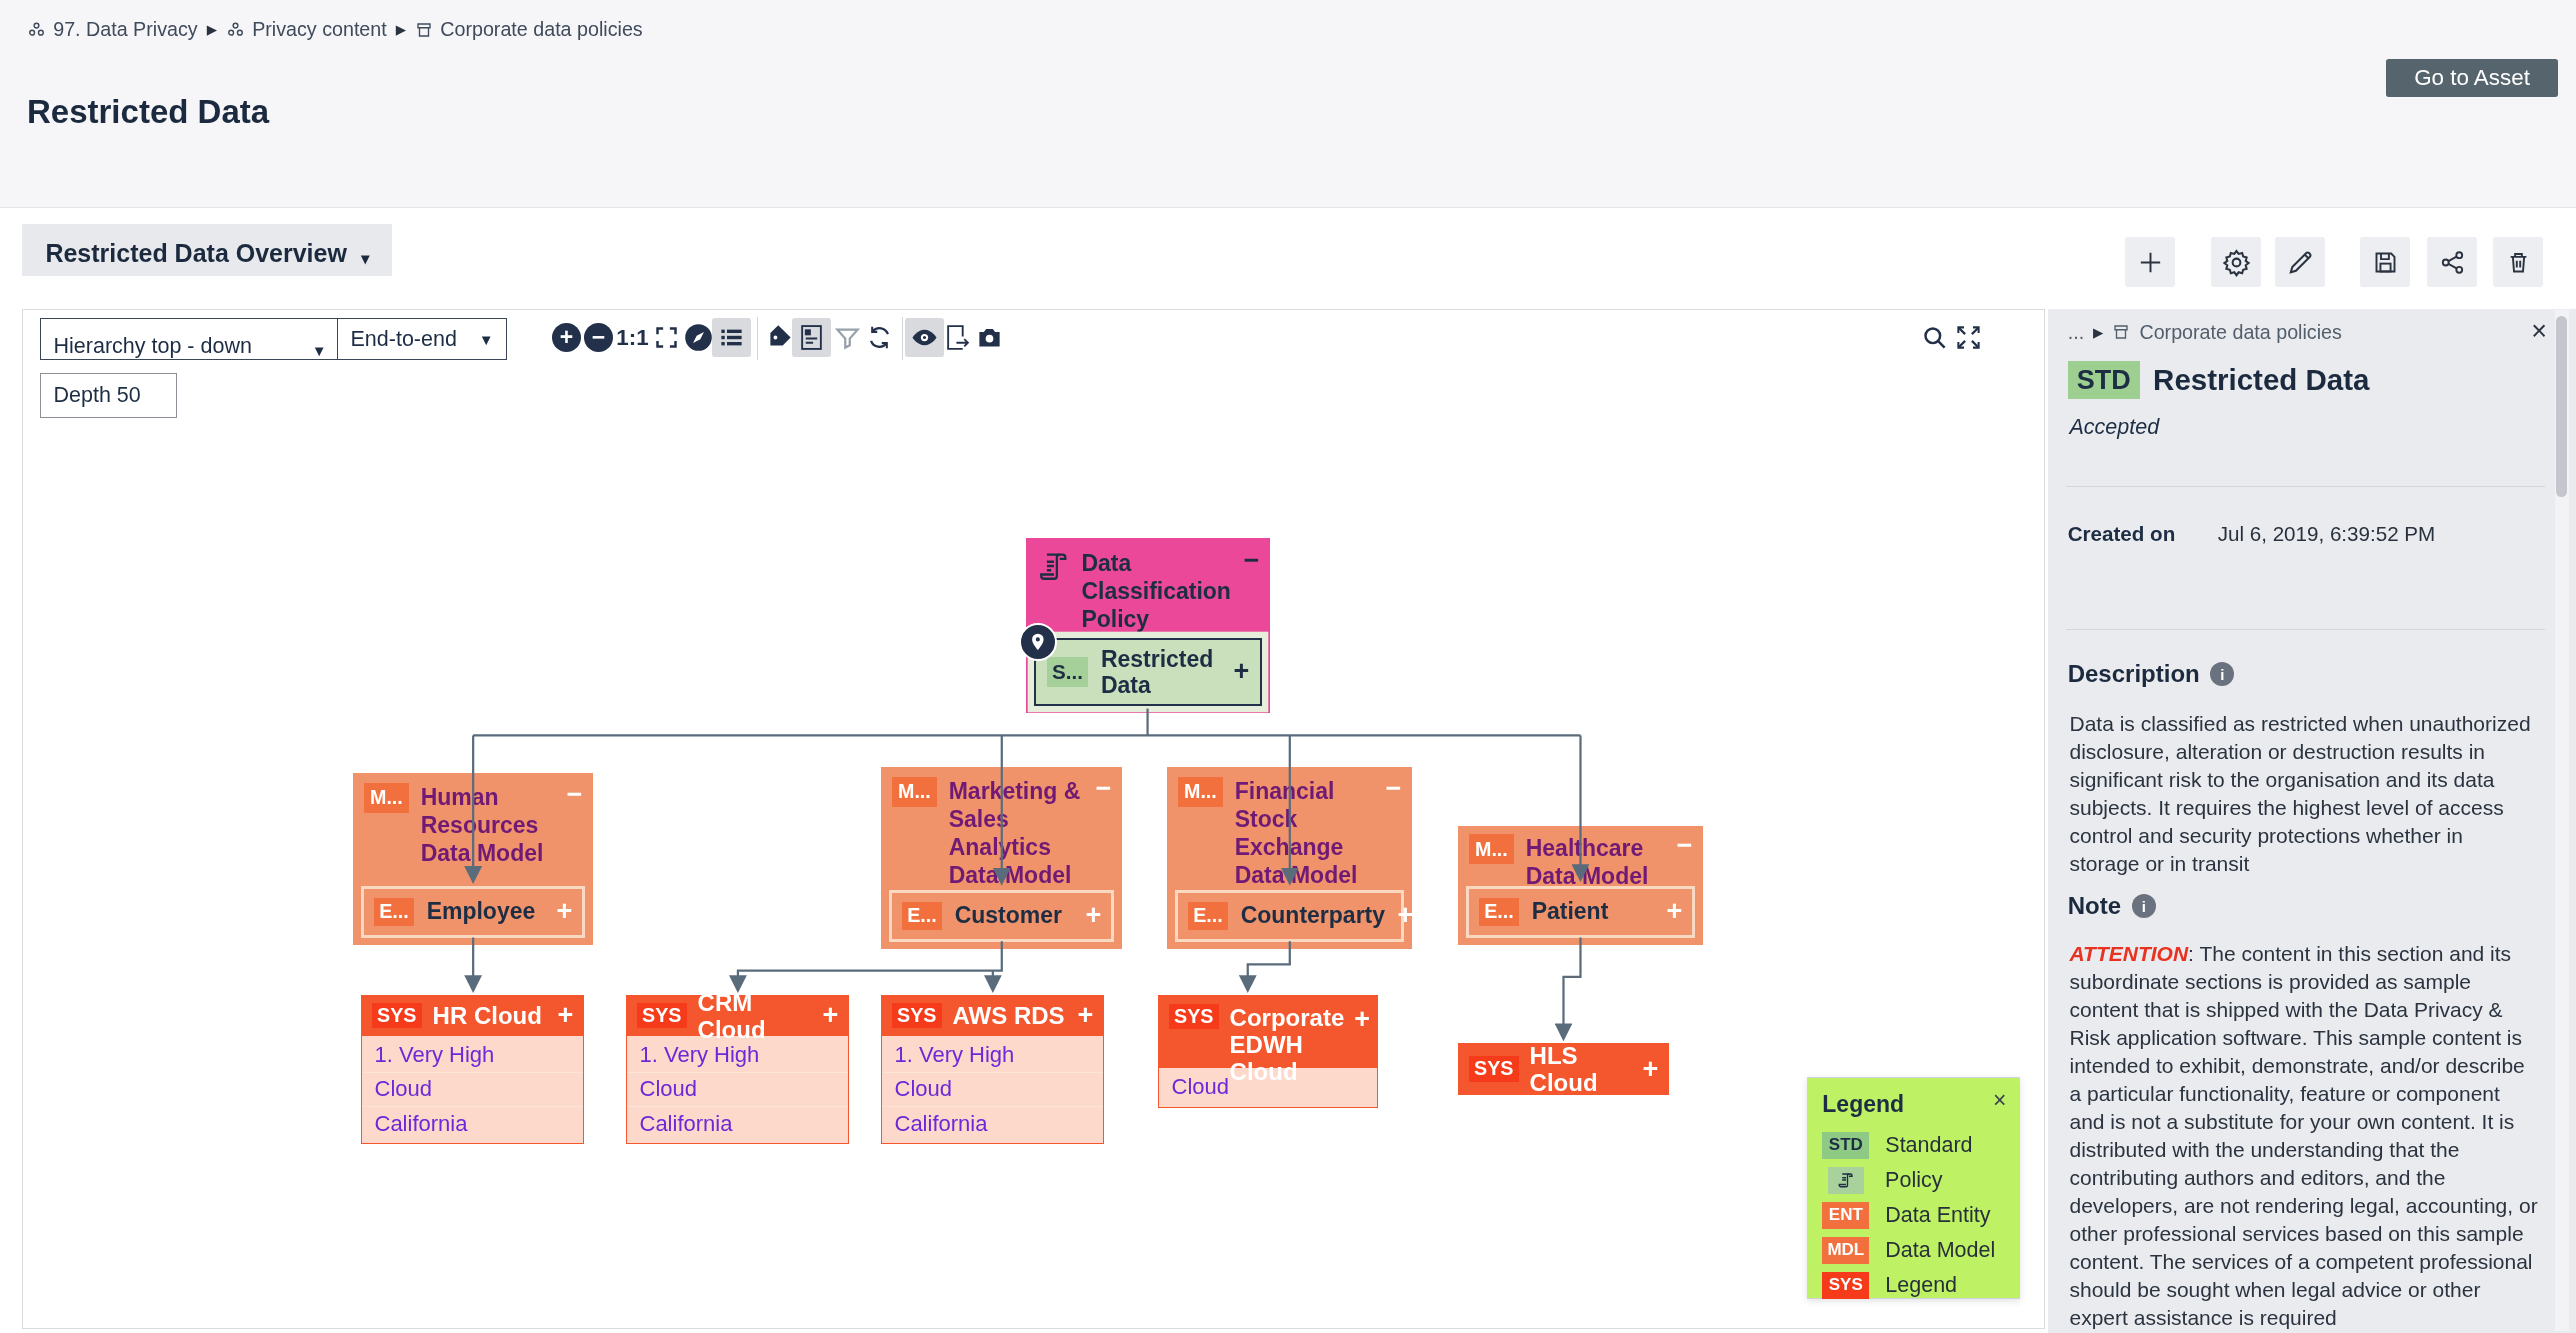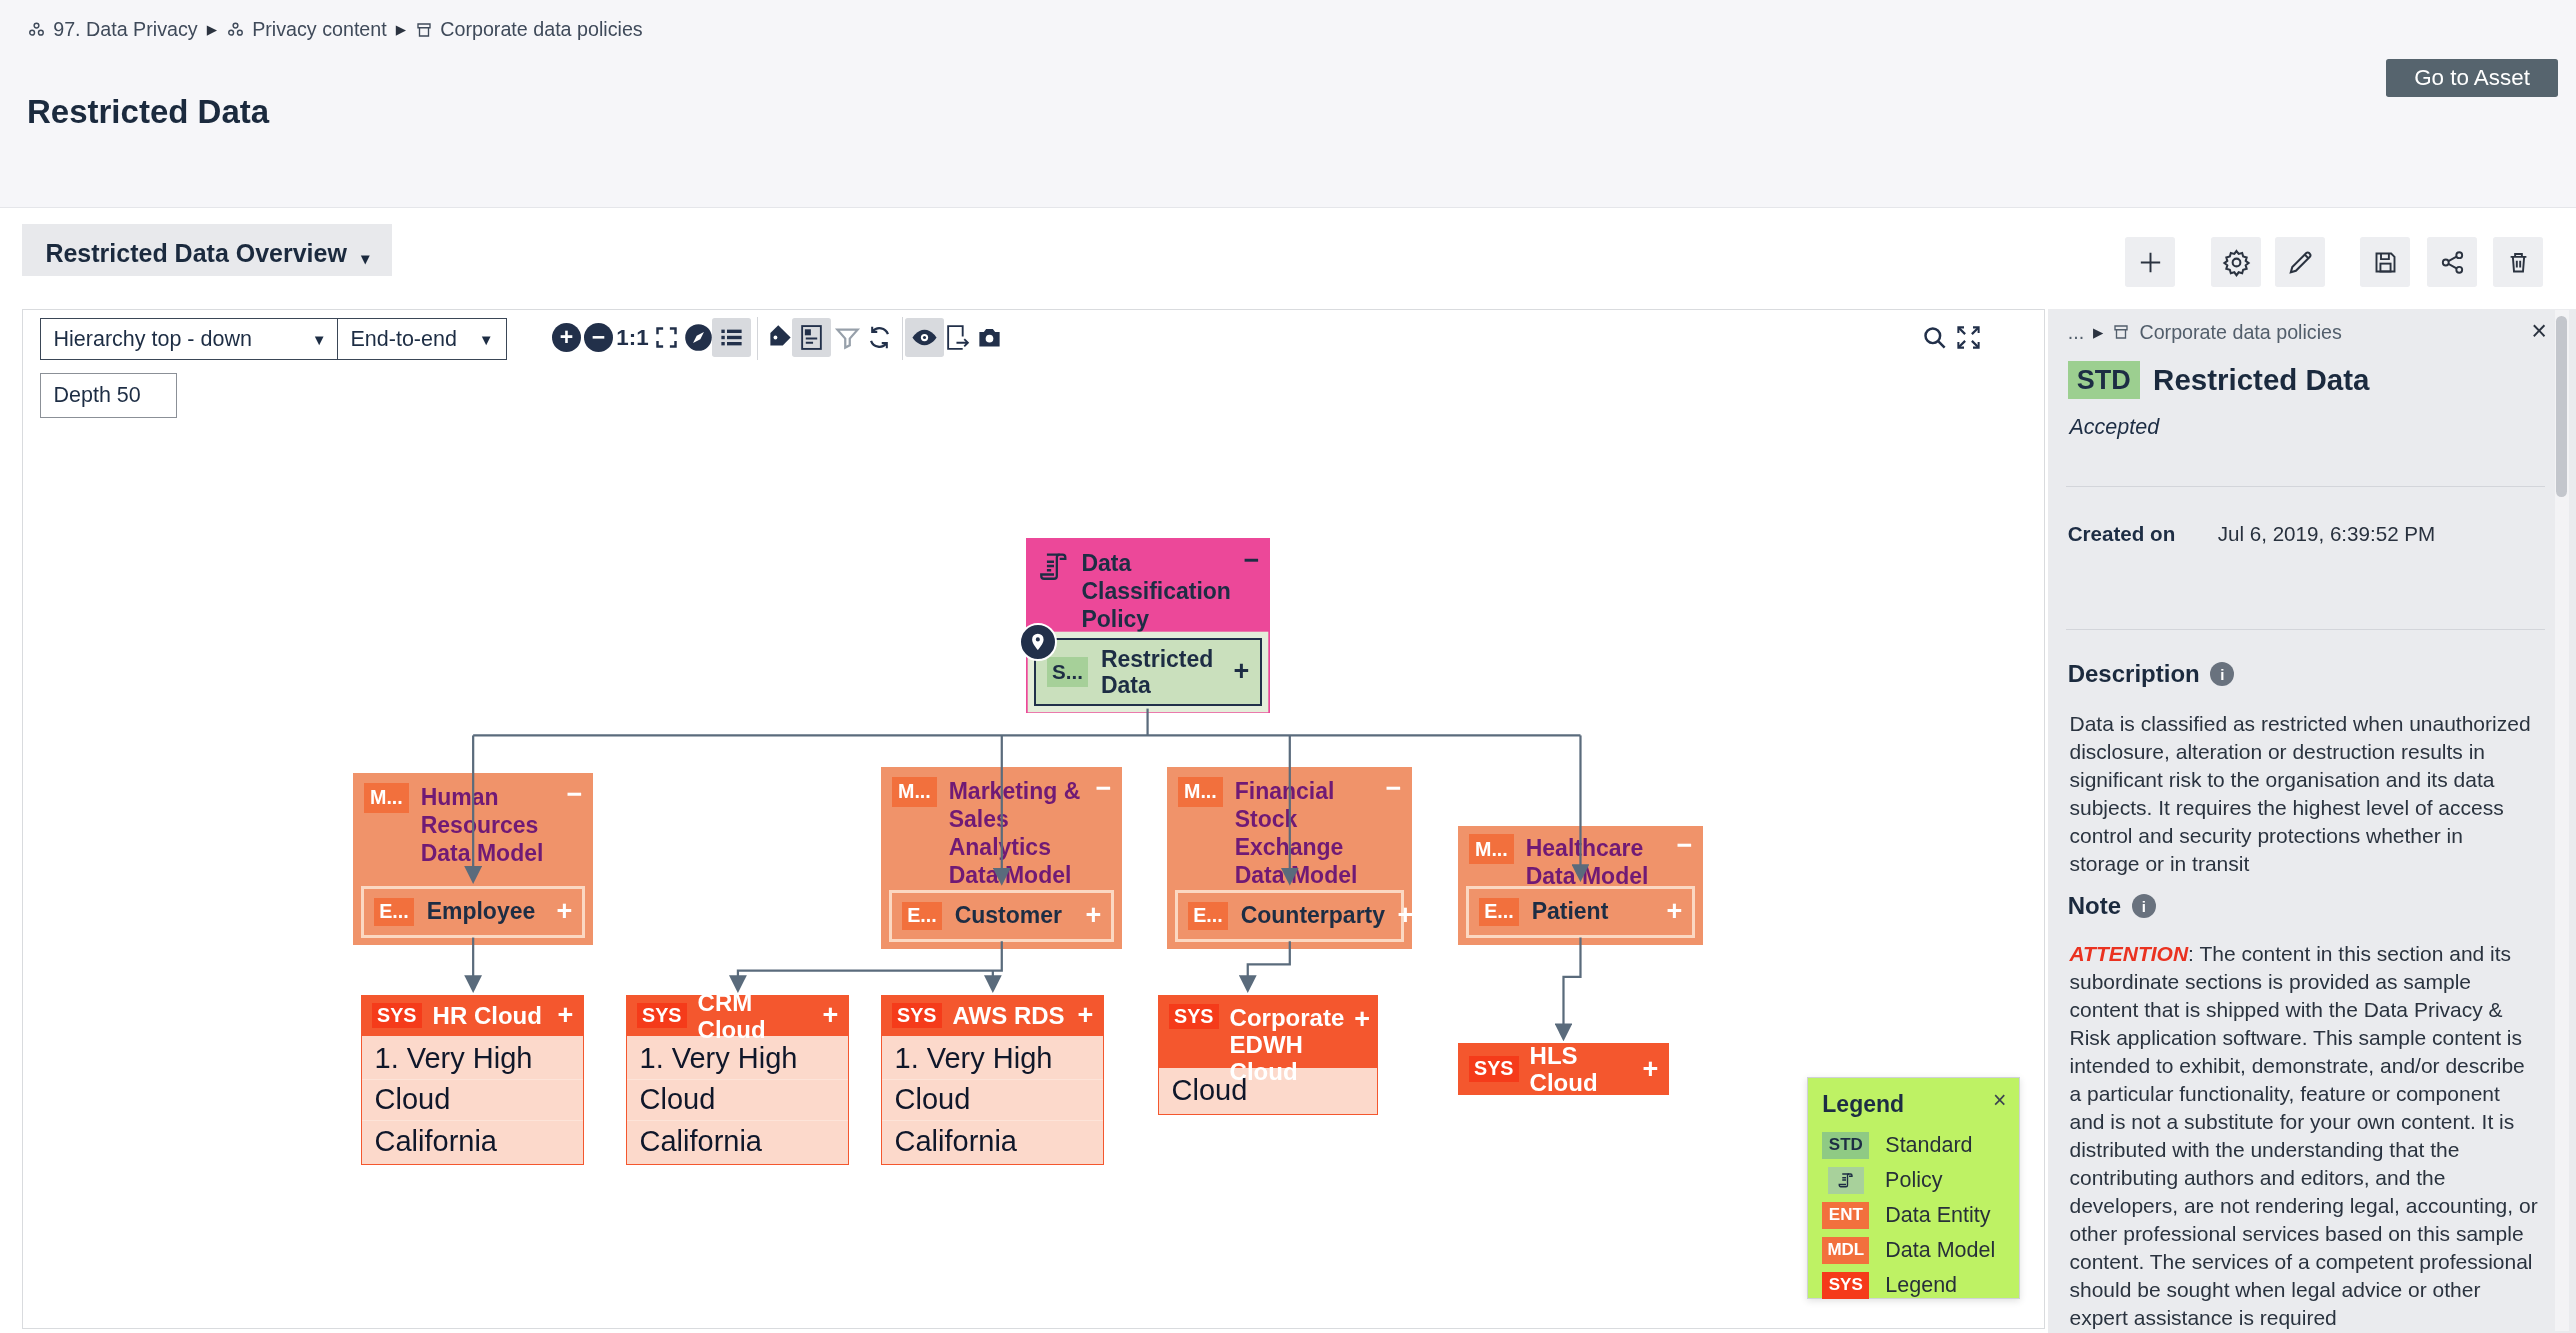--- a/index.html
+++ b/index.html
@@ -69,21 +69,21 @@
   .ent-badge { background:#f2703d; color:#fff; font-weight:bold; font-size:19.7px; padding:2.7px 5.4px; }
   .ent-label { font-size:23px; font-weight:bold; color:#1d2d44; }
   .ent-plus { margin-left:auto; font-size:27px; font-weight:bold; color:#fff; cursor:pointer; }
 
   .sys-node { position:absolute; z-index:2; }
   .sys-head { background:#f4572e; display:flex; align-items:center; gap:10.7px; padding:0 10.7px; height:41px; }
   .sys-badge { background:#f53b1a; color:#fff; font-weight:bold; font-size:19.7px; padding:2.7px 5.4px; line-height:1;}
   .sys-label { color:#fff; font-weight:bold; font-size:24px; line-height:27px; }
   .sys-plus { margin-left:auto; color:#fff; font-size:27px; font-weight:bold; cursor:pointer; }
   .sys-body { background:#fcd9cb; border:1.8px solid #f4572e; border-top:none; padding:2.7px 0; }
-  .sys-row { font-size:29px; color:#0f172a; padding:3.6px 12.5px; border-top:1.8px solid #fde4d9; }
+  .sys-row { font-size:22px; color:#6d28d9; padding:3.6px 12.5px; border-top:1.8px solid #fde4d9; }
   .sys-row:first-child { border-top:none; }
 
   .edges { position:absolute; left:0; top:0; width:2576px; height:1334px; z-index:5; pointer-events:none; }
 
   
   .legend { position:absolute; left:1807px; top:1077px; width:213px; height:222px; background:#bef264;
     border:0.9px solid #cfd2d6; box-shadow:0 1.8px 7.2px rgba(0,0,0,.12); z-index:8; padding:12.5px 14.3px; }
   .legend-title { font-size:23px; font-weight:bold; color:#1d2d44; }
   .legend-close { position:absolute; right:12.5px; top:9px; font-size:23px; color:#3c4450; cursor:pointer; }
   .legend-items { margin-top:14.3px; display:flex; flex-direction:column; gap:8px; }
@@ -194,21 +194,21 @@
 </div>
 <div class="icon-btn" style="left:2493px;">
   <svg width="27" height="27" viewBox="0 0 24 24" fill="none" stroke="#2b3340" stroke-width="1.7">
       <path d="M5 7h14M9 7V4.5h6V7M7 7l1 13h8l1-13"></path>
       <path d="M10.5 10.5v6M13.5 10.5v6"></path>
     </svg>
 </div>
 
 <div class="diagram"></div>
 
-<div class="dd" style="left:40px; top:318px; width:300px;">
+<div class="dd" style="left:40px; top:318px; width:300px;align-items:flex-end;">
   <span>Hierarchy top - down</span>
   <span class="caret">▼</span>
 </div>
 <div class="dd" style="left:337px; top:318px; width:170px;">
   <span>End-to-end</span>
   <span class="caret">▼</span>
 </div>
 <div class="depth-box">Depth 50</div>
 
 <div class="tbtn" style="left:547px;">

